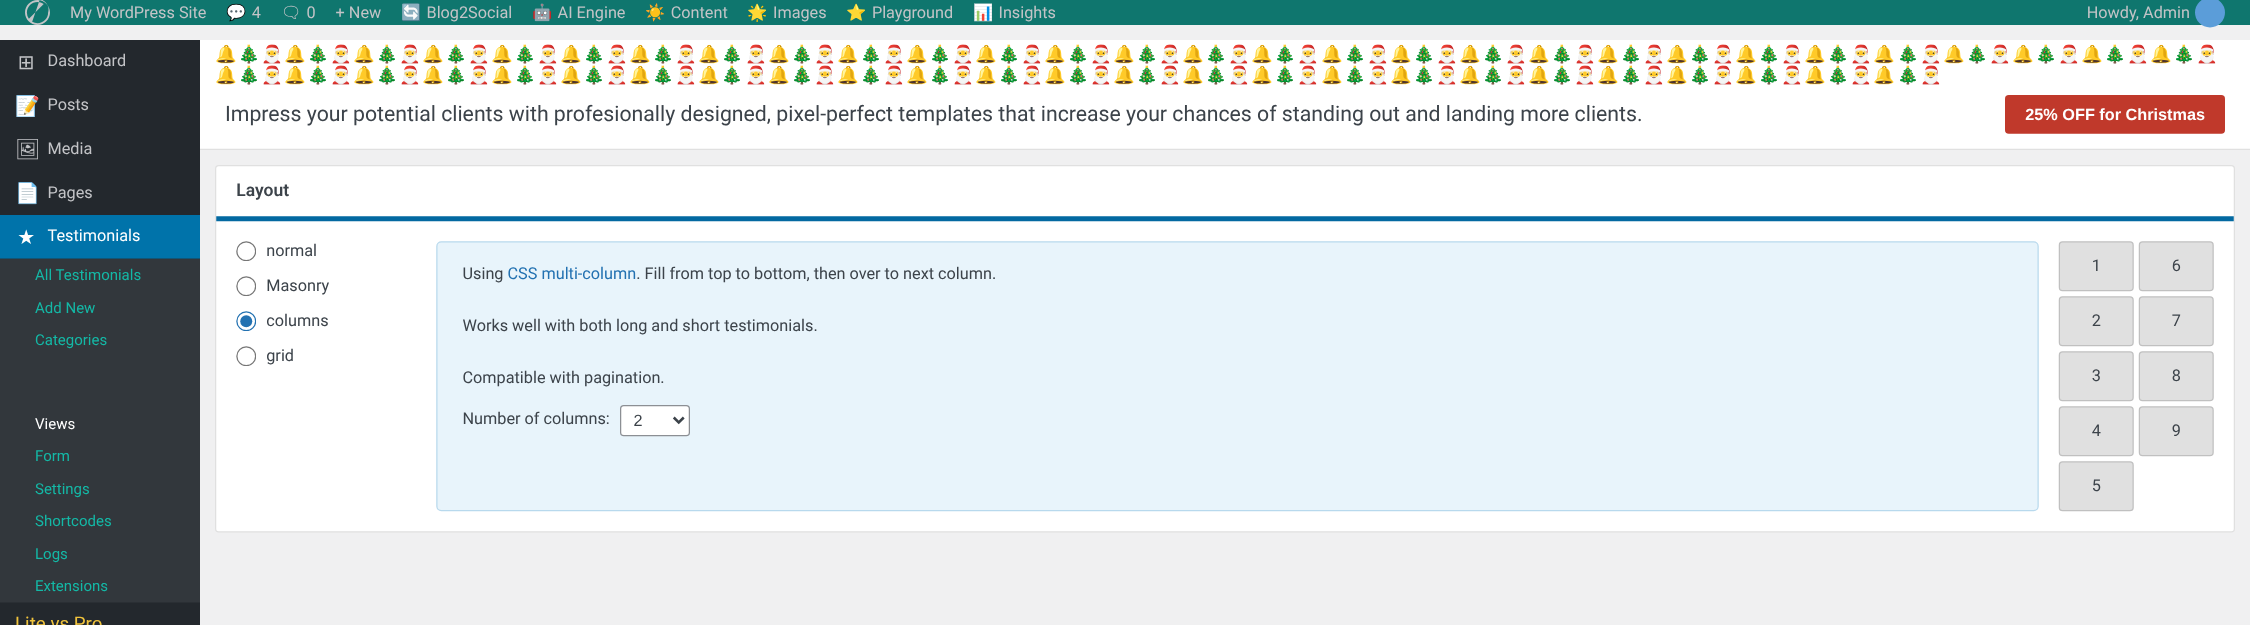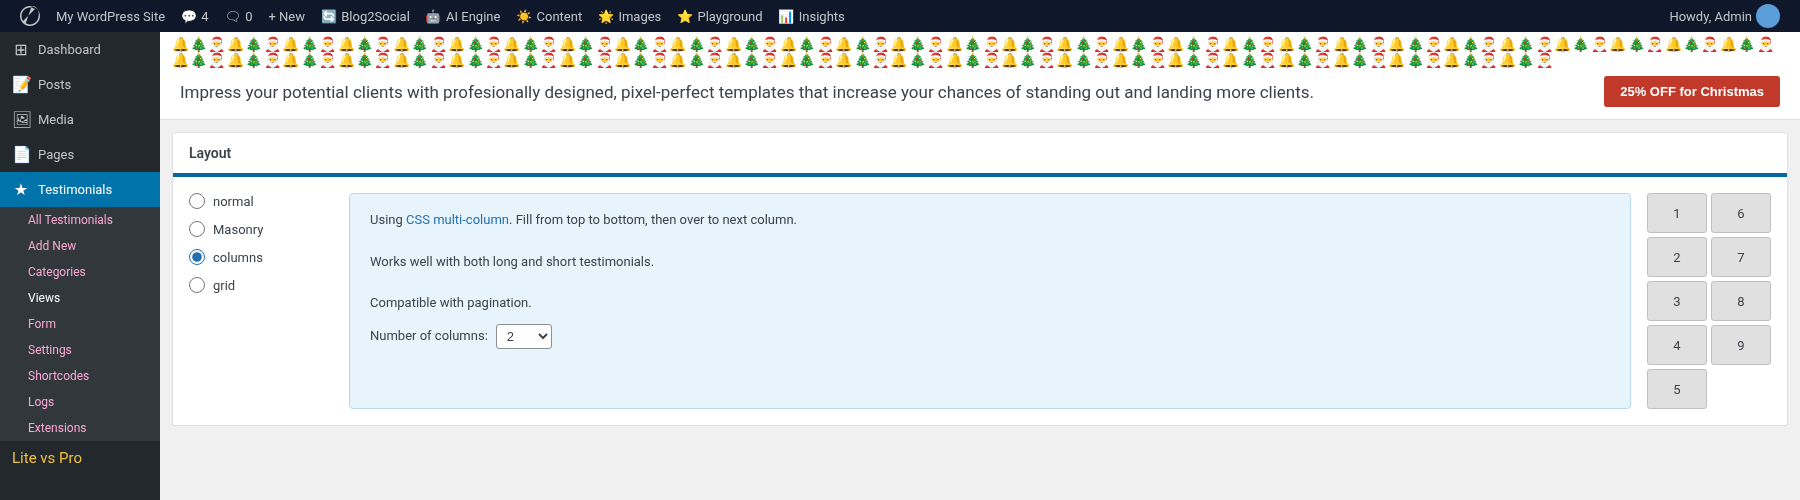--- a/index.html
+++ b/index.html
@@ -1,21 +1,21 @@
 <!DOCTYPE html>
 <html><head>
   <meta charset="utf-8">
   <style>
     * { margin: 0; padding: 0; box-sizing: border-box; }
     body { font-family: -apple-system, BlinkMacSystemFont, "Segoe UI", Roboto, sans-serif; font-size: 13px; background: #f0f0f1; color: #3c434a; width: 1800px; height: 500px; overflow: hidden; }
 
     
     #wpadminbar {
-      background: #0f172a;
-      height: 32px;
+      background: #0f766e;
+      height: 20px;
       display: flex;
       align-items: center;
       padding: 0 12px;
       color: #c3c4c7;
       position: fixed;
       top: 0; left: 0; right: 0;
       z-index: 100;
       gap: 0;
     }
     .adminbar-item {
@@ -60,22 +60,22 @@
       padding: 8px 12px;
       color: #c3c4c7;
       cursor: pointer;
       font-size: 13px;
       white-space: nowrap;
     }
     .menu-item.current { background: #0073aa; color: #fff; }
     .menu-item .menu-icon { font-size: 16px; width: 18px; text-align: center; }
 
     .submenu { background: #32373c; }
-    .submenu .menu-item { padding: 6px 12px 6px 28px; font-size: 12px; color: #f9a8d4; }
-    .submenu .menu-item.current-sub { color: #fff; }
+    .submenu .menu-item { padding: 6px 12px 6px 28px; font-size: 12px; color: #14b8a6; }
+    .submenu .menu-item.current-sub { color: #fff; margin-top: 41px; }
 
     .lite-vs-pro {
       padding: 8px 12px;
       color: #f0c33c;
       font-size: 15px;
       cursor: pointer;
     }
 
     
     #main-content {

